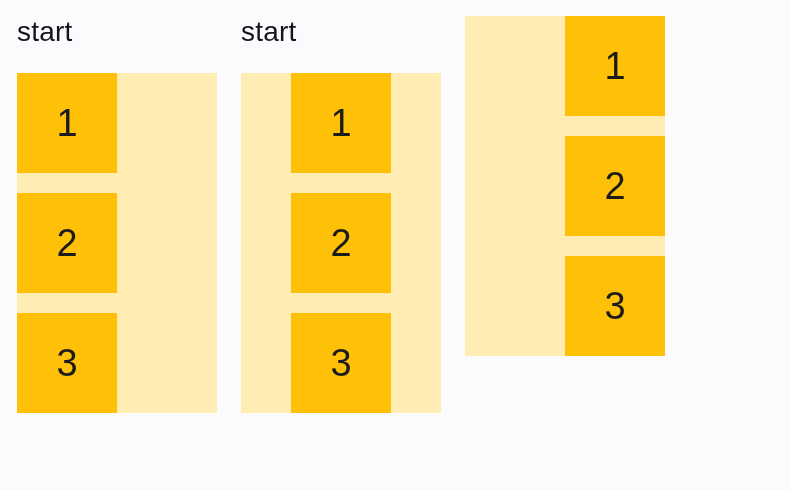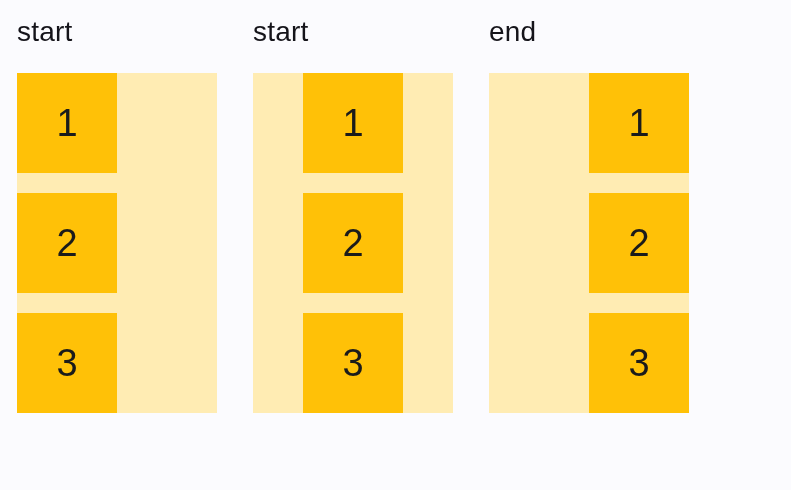--- a/index.html
+++ b/index.html
@@ -12,21 +12,21 @@
     position: relative;
     width: 791px;
     height: 490px;
     overflow: hidden;
     box-sizing: border-box;
     padding: 16px 0 0 17px;
   }
   .panels {
     display: flex;
     flex-direction: row;
-    gap: 36px;
+    gap: 24px;
     align-items: flex-start;
   }
   .panel {
     width: 200px;
   }
   .panel-label {
     margin: 0 0 25px 0;
     font-size: 28px;
     font-weight: 400;
     line-height: 1.15;
@@ -74,21 +74,20 @@
     <section class="panel">
       <h3 class="panel-label">start</h3>
       <div class="container align-center">
         <div class="item">1</div>
         <div class="item">2</div>
         <div class="item">3</div>
       </div>
     </section>
 
     <section class="panel">
-      <h3 class="panel-label">end</h3>
       <div class="container align-end">
         <div class="item">1</div>
         <div class="item">2</div>
         <div class="item">3</div>
       </div>
     </section>
 
   </div>
 </div>
 

